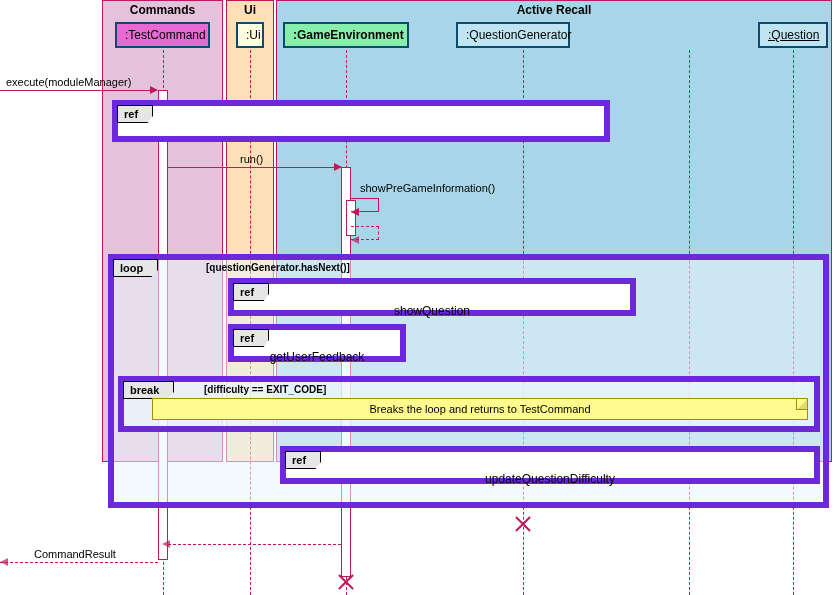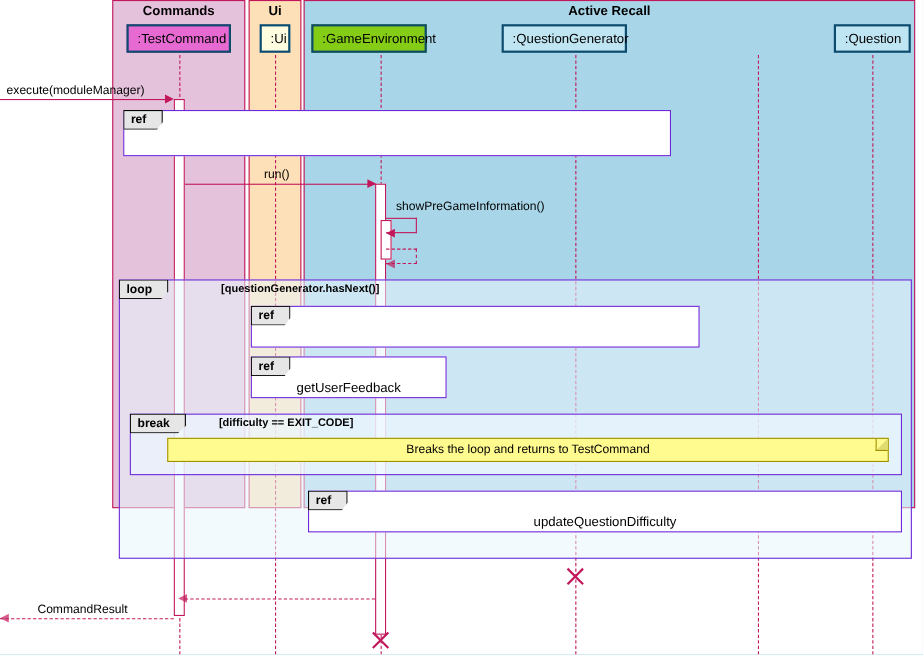--- a/index.html
+++ b/index.html
@@ -41,24 +41,24 @@
     top: 22px;
     padding: 4px 8px;
     border: 2px solid #0c4a6e;
     font-size: 12px;
     color: #000;
     text-align: center;
     white-space: nowrap;
   }
   .head-tc  { left: 115px; width: 95px;  background: #e66ad2; }
   .head-ui  { left: 236px; width: 28px;  background: #fefde0; }
-  .head-ge  { left: 283px; width: 105px; background: #84cc16; }
+  .head-ge  { left: 283px; width: 126px; background: #86efac; font-weight: bold; }
   .head-qg  { left: 456px; width: 114px; background: #bfe4f2; }
   .head-dm  { left: 629px; width: 120px; background: #bfe4f2; }
-  .head-q   { left: 758px; width: 70px;  background: #bfe4f2; }
+  .head-q   { left: 758px; width: 70px;  background: #bfe4f2; text-decoration: underline; }
 
   
   .lifeline {
     position: absolute;
     top: 50px;
     width: 0;
     height: 545px;
     border-left: 1px dashed #c2185b;
   }
   .ll-tc { left: 163px; }
@@ -110,21 +110,21 @@
     position: absolute;
     font-size: 11px;
     color: #000;
     white-space: nowrap;
   }
 
   
   .frame {
     position: absolute;
     background: #fff;
-    border: 1px solid #6d28d9;
+    border: 6px solid #6d28d9;
   }
   .frame .frame-tab {
     position: absolute;
     top: -1px; left: -1px;
     background: #e6e6e6;
     border: 1px solid #000;
     padding: 2px 14px 2px 6px;
     font-weight: bold;
     font-size: 11px;
     clip-path: polygon(0 0, 100% 0, 100% 60%, 85% 100%, 0 100%);
@@ -246,20 +246,21 @@
   <div class="self-return" style="left:351px; top:226px; width:28px; height:14px;"></div>
   <div class="arrow-head-open left" style="left:351px; top:236px;"></div>
 
   <div class="frame tint-loop" style="left:108px; top:254px; width:721px; height:254px; background: rgba(233,245,251,0.55); text-align: right;">
     <div class="frame-tab">loop</div>
     <div class="frame-guard" style="left:92px;">[questionGenerator.hasNext()]</div>
   </div>
 
   <div class="frame" style="left:228px; top:278px; width:408px; height:38px;">
     <div class="frame-tab">ref</div>
+    <div class="frame-title" style="left:0; right:0; top:20px;">showQuestion</div>
   </div>
 
   <div class="frame" style="left:228px; top:324px; width:178px; height:38px;">
     <div class="frame-tab">ref</div>
     <div class="frame-title" style="left:0; right:0; top:20px;">getUserFeedback</div>
   </div>
 
   <div class="frame tint-break" style="left:118px; top:376px; width:702px; height:56px; background: rgba(237,247,253,0.7);">
     <div class="frame-tab">break</div>
     <div class="frame-guard" style="left:80px;">[difficulty == EXIT_CODE]</div>

